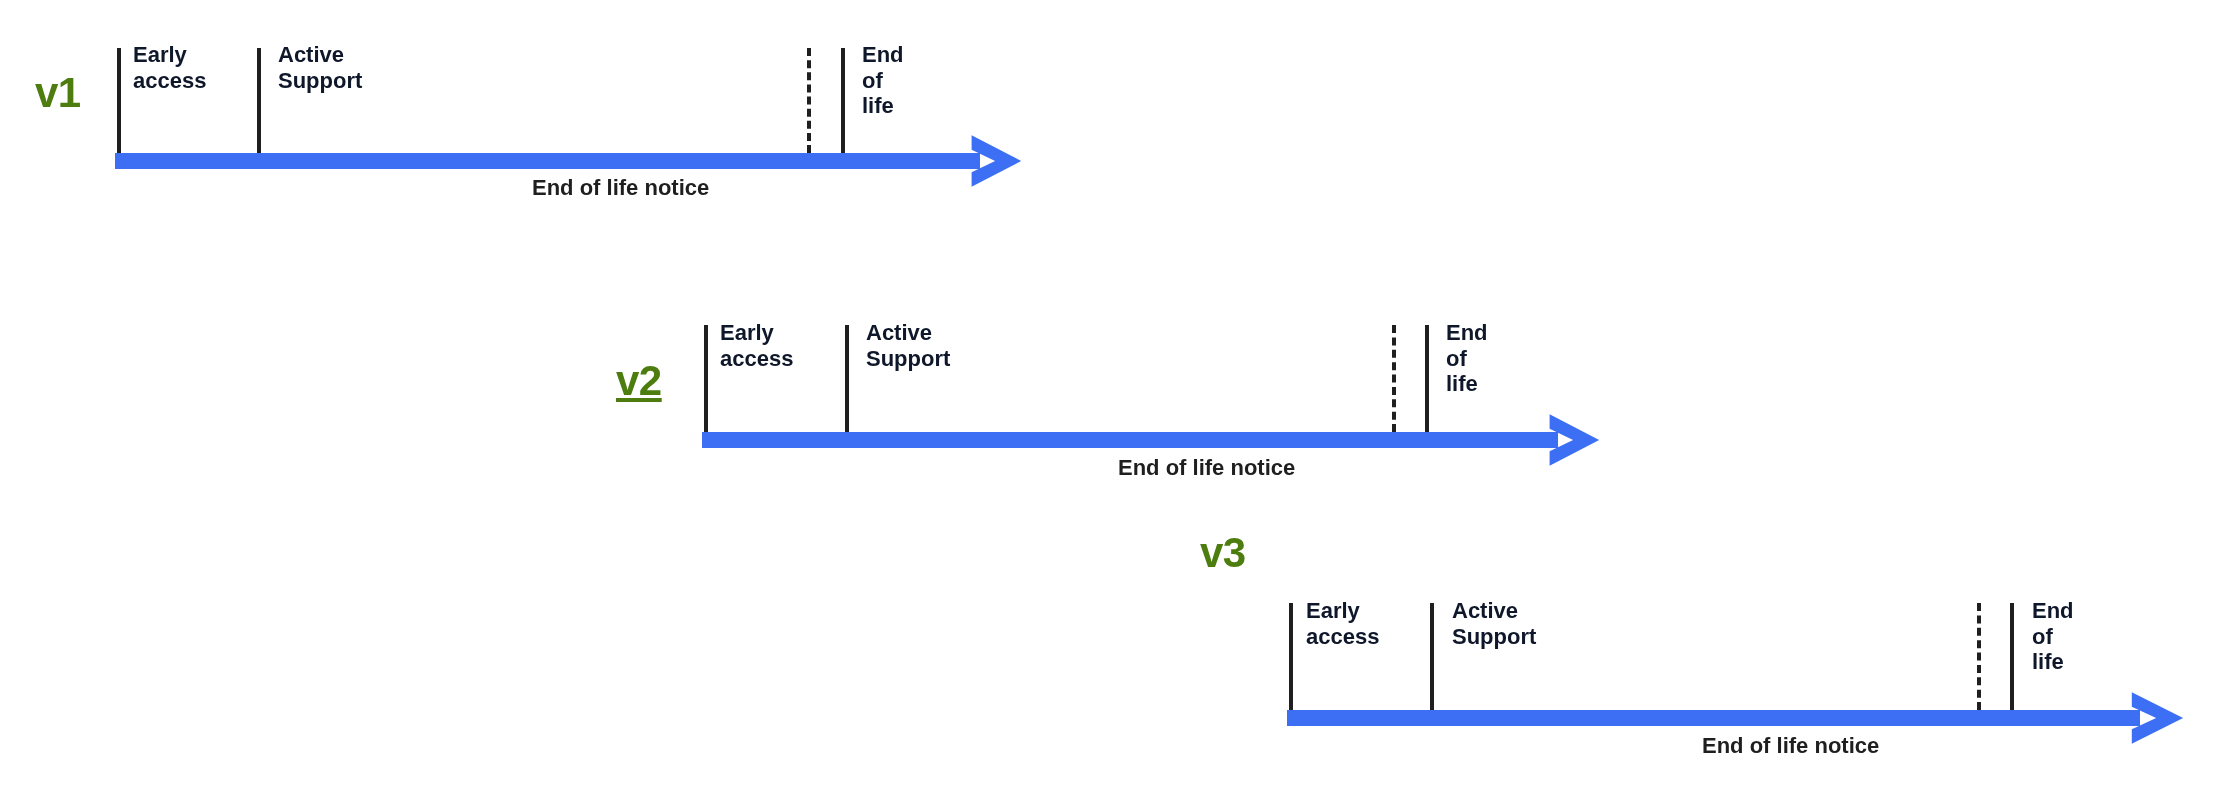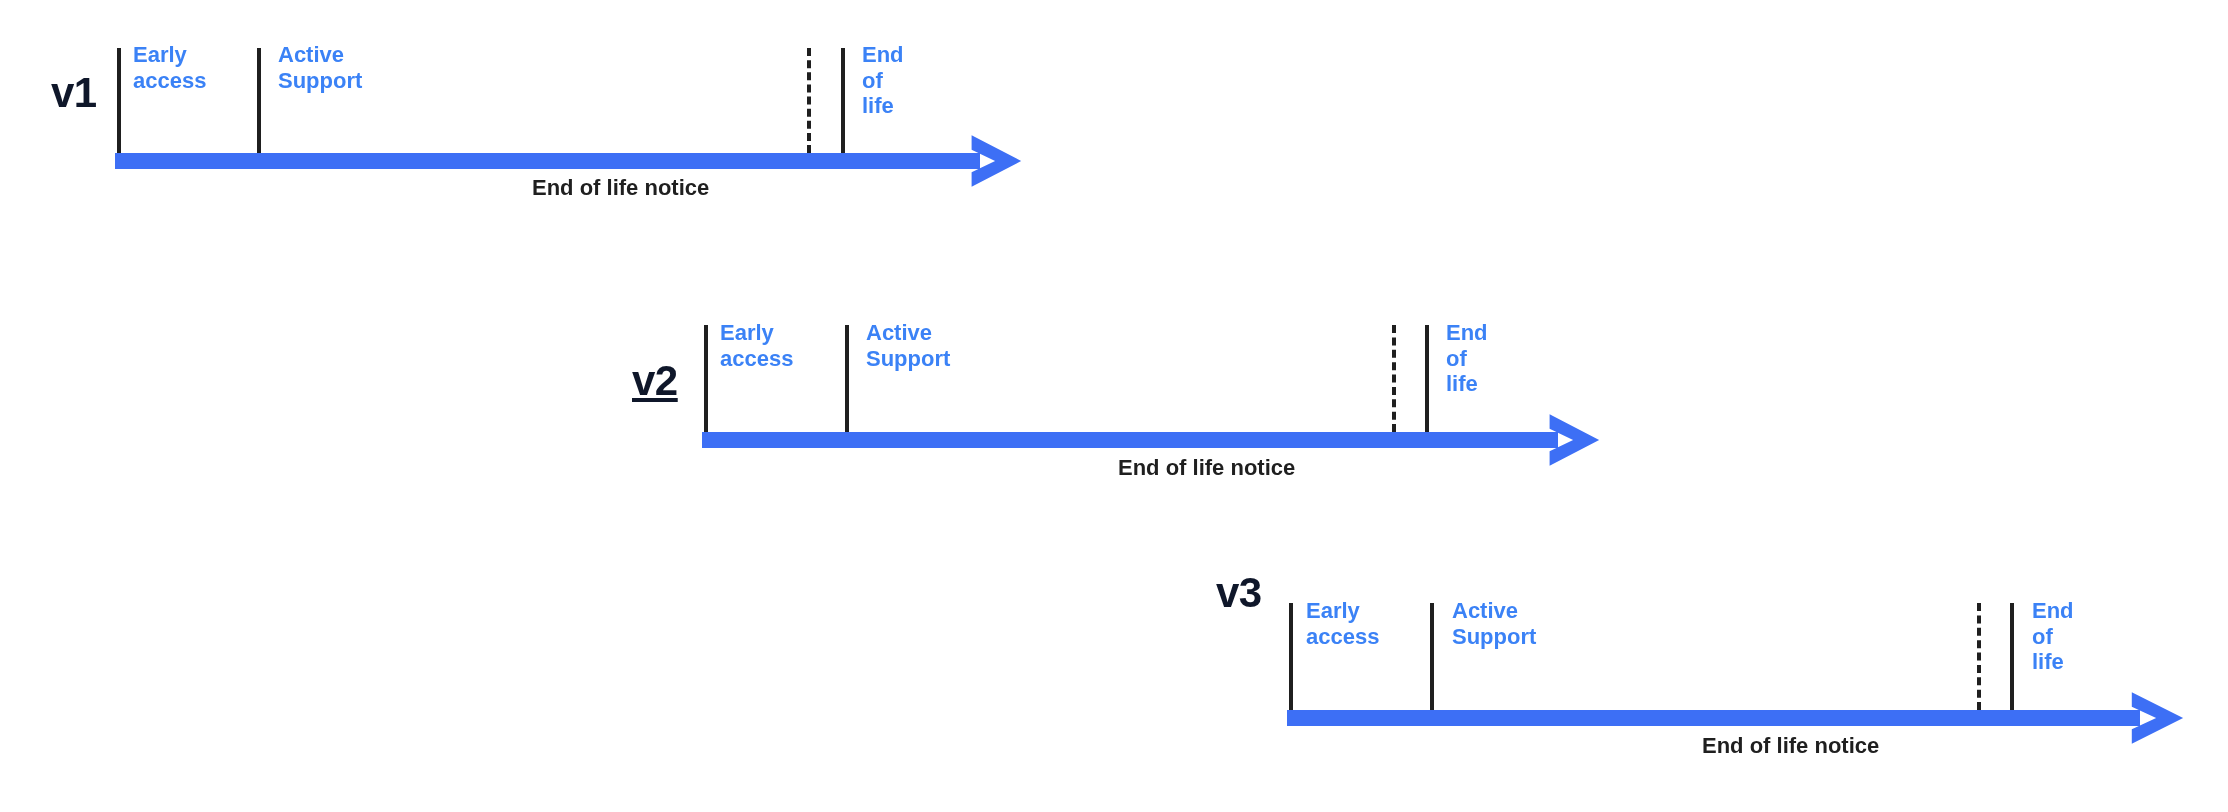--- a/index.html
+++ b/index.html
@@ -25,25 +25,24 @@
     position: absolute;
     left: 0;
     top: 0;
   }
 
   
   .version-label {
     position: absolute;
     font-size: 42px;
     font-weight: bold;
-    color: #0f172a;
+    color: #4d7c0f;
     letter-spacing: -0.5px;
     line-height: 1;
     white-space: nowrap;
-    margin-left: 16px;
   }
 
   
   .phase-divider {
     position: absolute;
     width: 4px;
     background: #1f1f1f;
   }
 
   
@@ -51,21 +50,21 @@
     position: absolute;
     width: 0;
     border-left: 4px dashed #1f1f1f;
   }
 
   
   .phase-label {
     position: absolute;
     font-size: 22px;
     font-weight: bold;
-    color: #3b82f6;
+    color: #0f172a;
     line-height: 1.16;
     white-space: pre-line;
   }
 
   
   .timeline-bar {
     position: absolute;
     height: 16px;
   }
 
@@ -112,21 +111,21 @@
       <div class="phase-label" style="left: 720px; top: 320px; width: 100px; white-space: normal;">Early access</div>
       <div class="phase-label" style="left: 866px; top: 320px;">Active Support</div>
       <div class="phase-label" style="left: 1446px; top: 320px;">End of life</div>
       <div class="timeline-bar" style="left: 702px; top: 432px; width: 856px; background: rgb(61, 111, 245);"></div>
       <div class="timeline-arrow" style="left: 1544px; top: 409px; width: 56px; height: 62px;"><svg width="56" height="62" viewBox="0 0 56 62" xmlns="http://www.w3.org/2000/svg">
           <path d="M 5.6000000000000005 5.2700000000000005 L 55.16 31 L 5.6000000000000005 56.730000000000004 L 5.6000000000000005 42.160000000000004 L 29.12 31 L 5.6000000000000005 19.84 Z" fill="#3D6FF5"></path>
         </svg></div>
       <div class="bar-caption" style="left: 1118px; top: 455px; width: 320px;">End of life notice</div>
     </div>
     <div class="version-row">
-      <div class="version-label" style="left: 1200px; top: 572px;">v3</div>
+      <div class="version-label" style="left: 1200px; top: 532px;">v3</div>
       <div class="phase-divider" style="left: 1289px; top: 603px; height: 107px; background: rgb(31, 31, 31);"></div>
       <div class="phase-divider" style="left: 1430px; top: 603px; height: 107px; background: rgb(31, 31, 31);"></div>
       <div class="phase-divider" style="left: 2010px; top: 603px; height: 107px; background: rgb(31, 31, 31);"></div>
       <div class="notice-divider" style="left: 1977px; top: 603px; height: 107px; border-left-color: rgb(31, 31, 31);"></div>
       <div class="phase-label" style="left: 1306px; top: 598px; width: 100px; white-space: normal;">Early access</div>
       <div class="phase-label" style="left: 1452px; top: 598px;">Active Support</div>
       <div class="phase-label" style="left: 2032px; top: 598px;">End of life</div>
       <div class="timeline-bar" style="left: 1287px; top: 710px; width: 853px; background: rgb(61, 111, 245);"></div>
       <div class="timeline-arrow" style="left: 2126px; top: 687px; width: 58px; height: 62px;"><svg width="58" height="62" viewBox="0 0 58 62" xmlns="http://www.w3.org/2000/svg">
           <path d="M 5.800000000000001 5.2700000000000005 L 57.13 31 L 5.800000000000001 56.730000000000004 L 5.800000000000001 42.160000000000004 L 30.16 31 L 5.800000000000001 19.84 Z" fill="#3D6FF5"></path>

